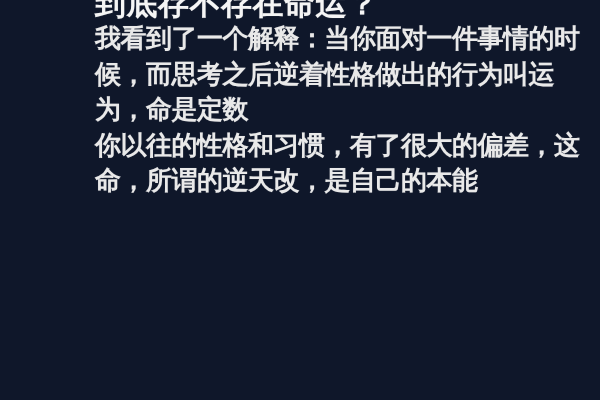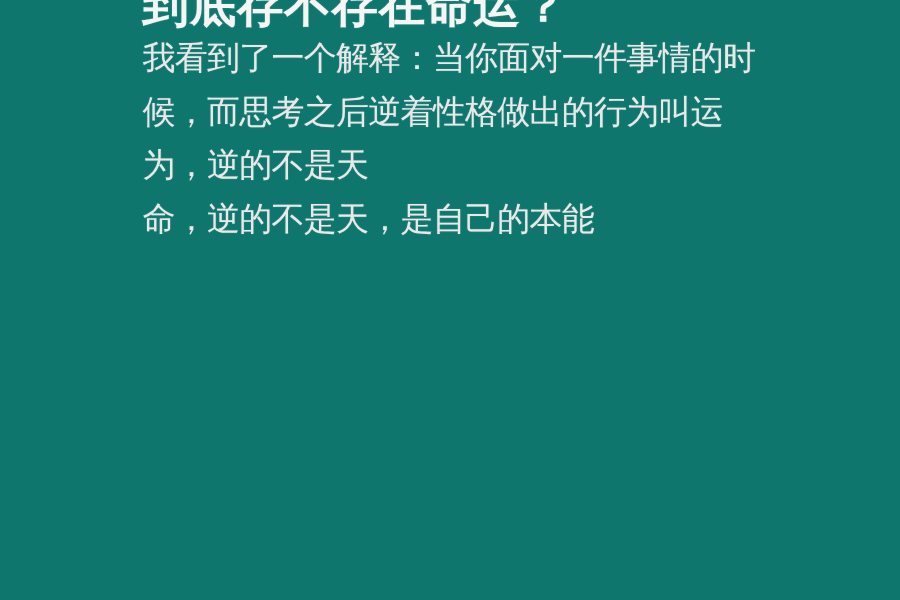--- a/index.html
+++ b/index.html
@@ -4,21 +4,21 @@
 <style>
   html, body {
     margin: 0;
     padding: 0;
     background: #000000;
   }
   .canvas {
     position: relative;
     width: 600px;
     height: 400px;
-    background: #0f766e;
+    background: #0f172a;
     overflow: hidden;
     font-family: "Liberation Sans", sans-serif;
   }
   .post {
     position: absolute;
     left: 95px;
     top: 0;
     width: 430px;
     height: 400px;
   }
@@ -34,36 +34,37 @@
     white-space: nowrap;
     text-shadow: 0 0 1px rgba(255,255,255,0.35);
   }
   .post-body {
     position: absolute;
     left: 0;
     top: 21px;
     width: 430px;
   }
   .text-line {
-    font-size: 22px;
+    font-size: 26px;
     line-height: 35.5px;
     height: 35.5px;
     letter-spacing: -0.5px;
     color: #e9e9e9;
-    font-weight: 400;
+    font-weight: 700;
     white-space: nowrap;
     text-shadow: 0 0 1px rgba(255,255,255,0.25);
   }
 </style>
 </head>
 <body>
 
 <div class="canvas">
   <div class="post">
     <div class="post-title">到底存不存在命运？</div>
     <div class="post-body">
       <div class="text-line">我看到了一个解释：当你面对一件事情的时</div>
       <div class="text-line">候，而思考之后逆着性格做出的行为叫运</div>
-      <div class="text-line">为，逆的不是天</div>
-      <div class="text-line">命，逆的不是天，是自己的本能</div>
+      <div class="text-line">为，命是定数</div>
+      <div class="text-line">你以往的性格和习惯，有了很大的偏差，这</div>
+      <div class="text-line">命，所谓的逆天改，是自己的本能</div>
     </div>
   </div>
 </div>
 
 </body></html>

